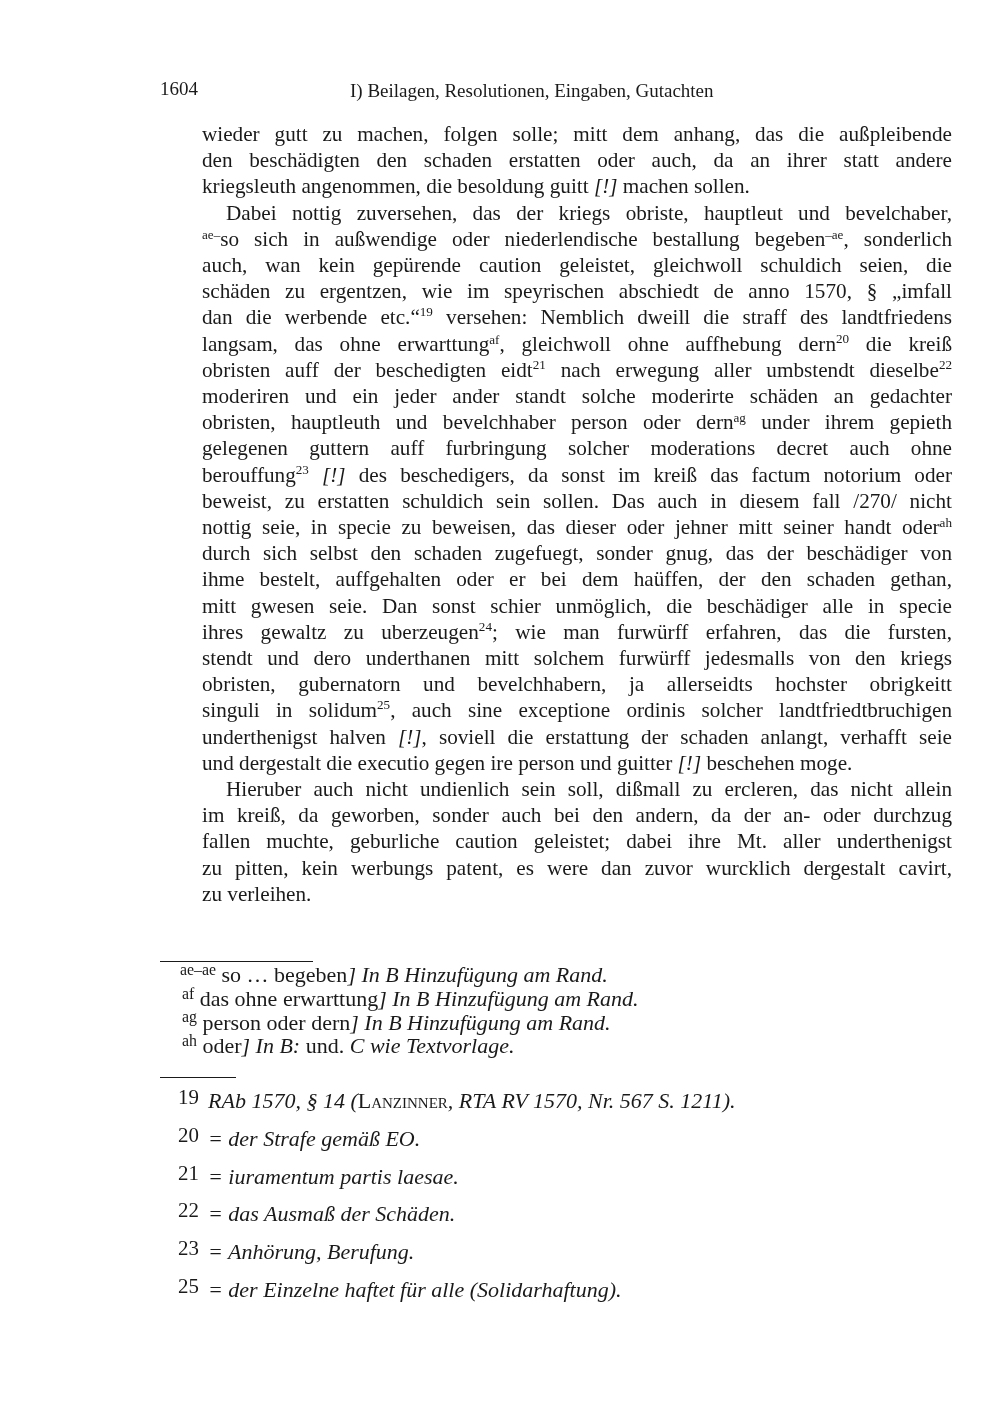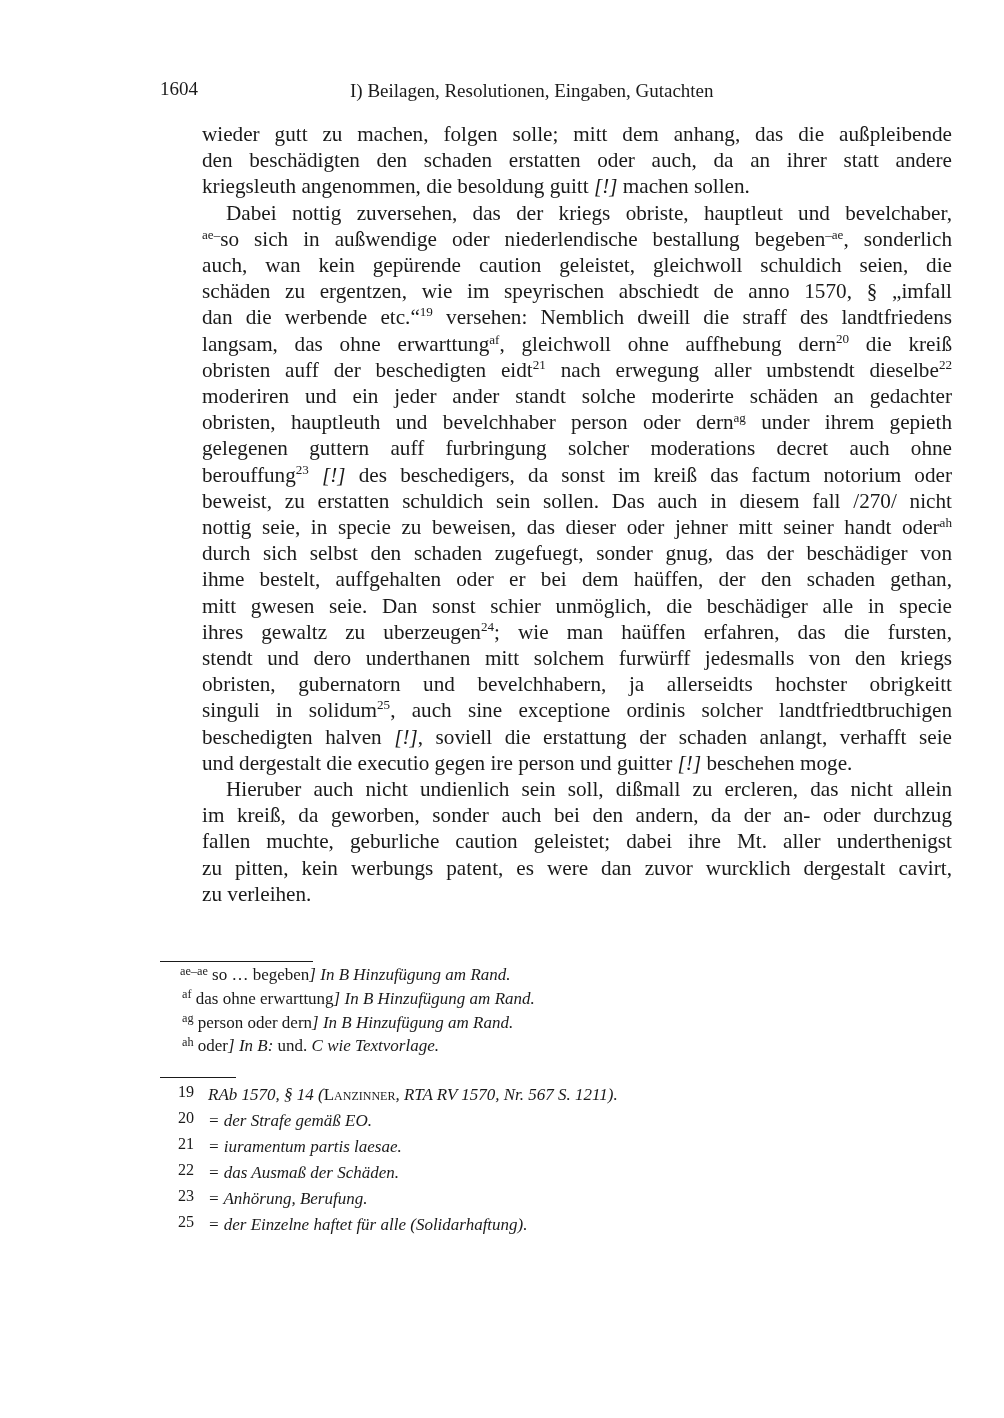--- a/index.html
+++ b/index.html
@@ -11,23 +11,23 @@
   .body-text { position: absolute; top: 121px; left: 160px; width: 750px;
                font-size: 21.2px; line-height: 26.2px; text-align: justify; margin-left: 42px; }
   .line { display: block; text-align: justify; text-align-last: justify; white-space: nowrap; }
   .line.last { text-align-last: left; }
   sup { font-size: 0.62em; line-height: 0; vertical-align: 0.62em; }
   .crit { font-size: 0.62em; vertical-align: 0.55em; line-height: 0; }
   i { font-style: italic; }
   .rule { position: absolute; height: 1px; background: #1a1a1a; }
   .rule.crit-rule { top: 961px; left: 160px; width: 153px; }
   .rule.note-rule { top: 1077px; left: 160px; width: 76px; }
-  .notes { position: absolute; left: 160px; width: 750px; font-size: 17px; }
+  .notes { position: absolute; left: 160px; width: 750px; font-size: 22px; }
   .notes.crit-notes { top: 963px; line-height: 23.8px; }
-  .notes.num-notes { top: 1080px; line-height: 23px; }
+  .notes.num-notes { top: 1080px; line-height: 34px; }
   .note { display: block; white-space: nowrap; }
   .note .mark { display: inline-block; font-size: 0.72em; vertical-align: 0.45em; line-height: 0; }
   .crit-notes .note { padding-left: 22px; }
   .crit-notes .note.first { padding-left: 20px; }
   .num-notes .note { padding-left: 18px; }
   .num-notes .num { display: inline-block; width: 30px; font-size: 0.95em; vertical-align: 0.18em; }
   .sc { font-variant: small-caps; font-style: normal; }
 </style>
 </head>
 <body>
@@ -51,25 +51,25 @@
   <span class="line"><span>obristen auff der beschedigten eidt</span><sup>21</sup><span> nach erwegung aller umbstendt dieselbe</span><sup>22</sup></span>
   <span class="line">moderiren und ein jeder ander standt solche moderirte schäden an gedachter</span>
   <span class="line"><span>obristen, hauptleuth und bevelchhaber person oder dern</span><span class="crit">ag</span><span> under ihrem gepieth</span></span>
   <span class="line">gelegenen guttern auff furbringung solcher moderations decret auch ohne</span>
   <span class="line"><span>berouffung</span><sup>23</sup> <i>[!]</i><span> des beschedigers, da sonst im kreiß das factum notorium oder</span></span>
   <span class="line">beweist, zu erstatten schuldich sein sollen. Das auch in diesem fall /270/ nicht</span>
   <span class="line"><span>nottig seie, in specie zu beweisen, das dieser oder jehner mitt seiner handt oder</span><span class="crit">ah</span></span>
   <span class="line">durch sich selbst den schaden zugefuegt, sonder gnug, das der beschädiger von</span>
   <span class="line">ihme bestelt, auffgehalten oder er bei dem haüffen, der den schaden gethan,</span>
   <span class="line">mitt gwesen seie. Dan sonst schier unmöglich, die beschädiger alle in specie</span>
-  <span class="line"><span>ihres gewaltz zu uberzeugen</span><sup>24</sup><span>; wie man haüffen erfahren, das die fursten,</span></span>
+  <span class="line"><span>ihres gewaltz zu uberzeugen</span><sup>24</sup><span>; wie man furwürff erfahren, das die fursten,</span></span>
   <span class="line">stendt und dero underthanen mitt solchem furwürff jedesmalls von den kriegs</span>
   <span class="line">obristen, gubernatorn und bevelchhabern, ja allerseidts hochster obrigkeitt</span>
   <span class="line"><span>singuli in solidum</span><sup>25</sup><span>, auch sine exceptione ordinis solcher landtfriedtbruchigen</span></span>
-  <span class="line"><span>beschedigten halven</span> <i>[!]</i><span>, soviell die erstattung der schaden anlangt, verhafft seie</span></span>
+  <span class="line"><span>underthenigst halven</span> <i>[!]</i><span>, soviell die erstattung der schaden anlangt, verhafft seie</span></span>
   <span class="line last"><span>und dergestalt die executio gegen ire person und guitter</span> <i>[!]</i><span> beschehen moge.</span></span>
 
   <span class="line" style="text-indent:24px">Hieruber auch nicht undienlich sein soll, dißmall zu ercleren, das nicht allein</span>
   <span class="line">im kreiß, da geworben, sonder auch bei den andern, da der an- oder durchzug</span>
   <span class="line">fallen muchte, geburliche caution geleistet; dabei ihre Mt. aller underthenigst</span>
   <span class="line">zu pitten, kein werbungs patent, es were dan zuvor wurcklich dergestalt cavirt,</span>
   <span class="line last">zu verleihen.</span>
 </div>
 
 <div class="rule crit-rule"></div>

